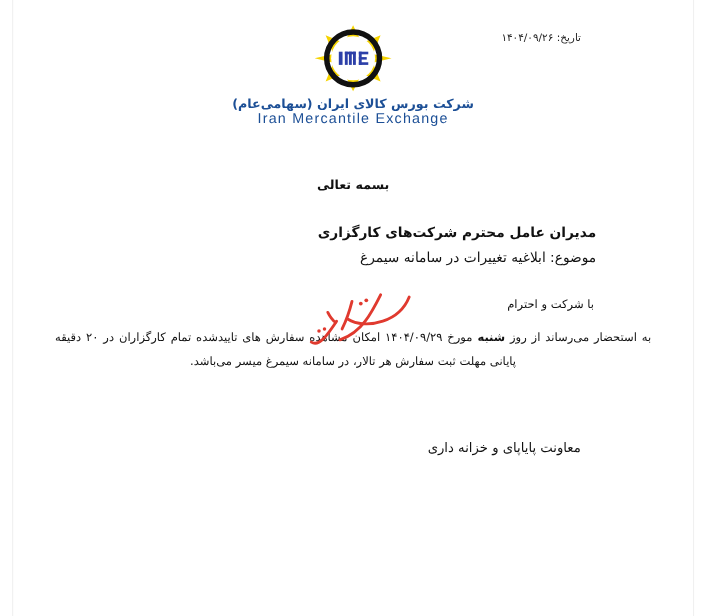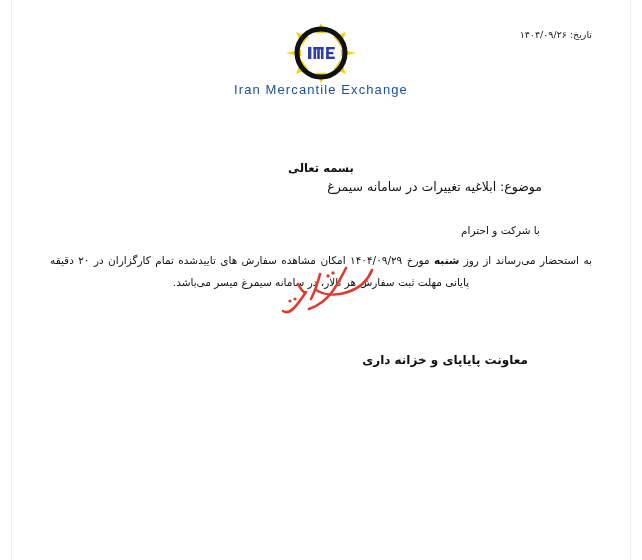--- a/index.html
+++ b/index.html
@@ -50,21 +50,21 @@
     position: relative;
     height: 130px;
   }
 
   .meta {
     position: absolute;
     right: auto;
     left: 380px;
     top: 26px;
     width: 200px;
-    text-align: right;
+    text-align: center;
     direction: rtl;
     font-size: 9.5px;
     line-height: 18px;
     color: #222;
     letter-spacing: 0.2px;
   }
   .meta-row {
     white-space: nowrap;
     display: block;
   }
@@ -154,21 +154,21 @@
     position: relative;
   }
   .paragraph .b {
     font-weight: bold;
   }
 
   .signature {
     margin-top: 56px;
     padding-right: 74px;
     font-size: 12px;
-    font-weight: bold;
+    font-weight: normal;
     color: #111;
     line-height: 22px;
   }
 
   
   .watermark {
     position: absolute;
     left: 276px;
     top: 262px;
     width: 110px;
@@ -210,28 +210,30 @@
               <rect x="33.2" y="25" width="2.6" height="12"></rect>
               <rect x="36.9" y="25" width="2.6" height="12"></rect>
               <rect x="29.5" y="25" width="9.9" height="2.4"></rect>
               <rect x="42.2" y="25" width="8.6" height="2.4"></rect>
               <rect x="42.2" y="29.9" width="7.2" height="2.3"></rect>
               <rect x="42.2" y="34.6" width="8.6" height="2.4"></rect>
               <rect x="42.2" y="25" width="2.6" height="12"></rect>
             </g>
           </svg>
         </div>
+        <div class="org-fa">شرکت بورس کالای ایران (سهامی‌عام)</div>
         <div class="org-en">Iran Mercantile Exchange</div>
       </div>
     </div>
 
     <div class="doc-body">
 
       <div class="invocation">بسمه تعالی</div>
 
+      <div class="addressee">مدیران عامل محترم شرکت‌های کارگزاری</div>
       <div class="subject">موضوع: ابلاغیه تغییرات در سامانه سیمرغ</div>
 
       <div class="greeting">با شرکت و احترام</div>
 
       <div class="paragraph"><span>به استحضار می‌رساند از روز </span><span class="b">شنبه</span><span> مورخ ۱۴۰۴/۰۹/۲۹ امکان مشاهده سفارش های تاییدشده تمام کارگزاران در ۲۰ دقیقه پایانی مهلت ثبت سفارش هر تالار، در سامانه سیمرغ میسر می‌باشد.</span></div>
 
       <div class="signature">معاونت پایاپای و خزانه داری</div>
     </div>
 
   </div>

